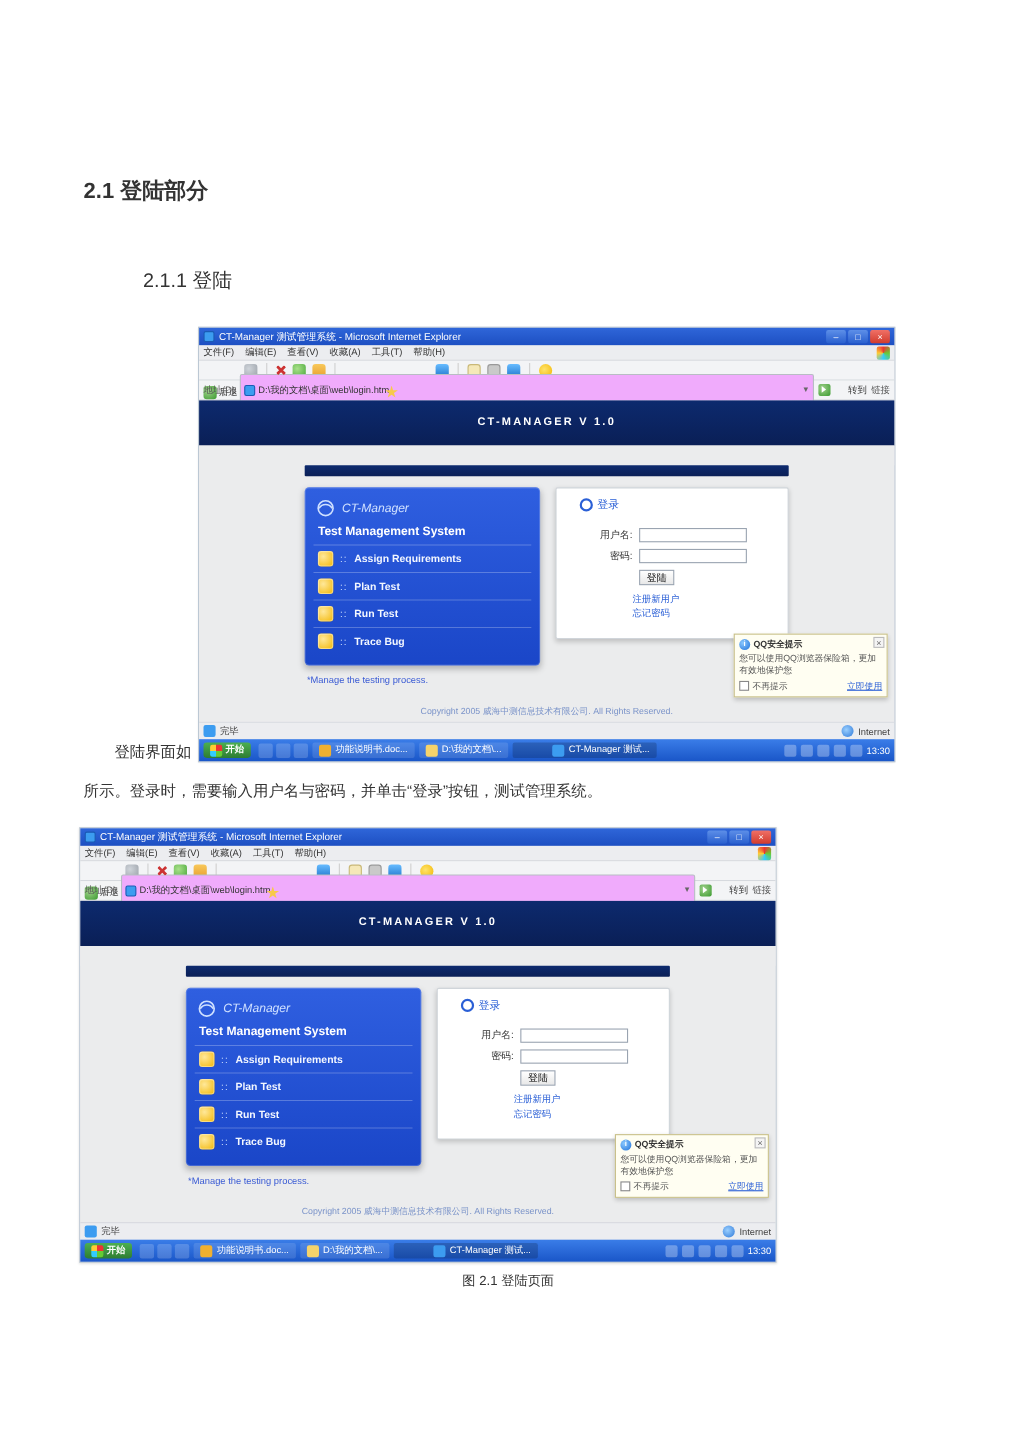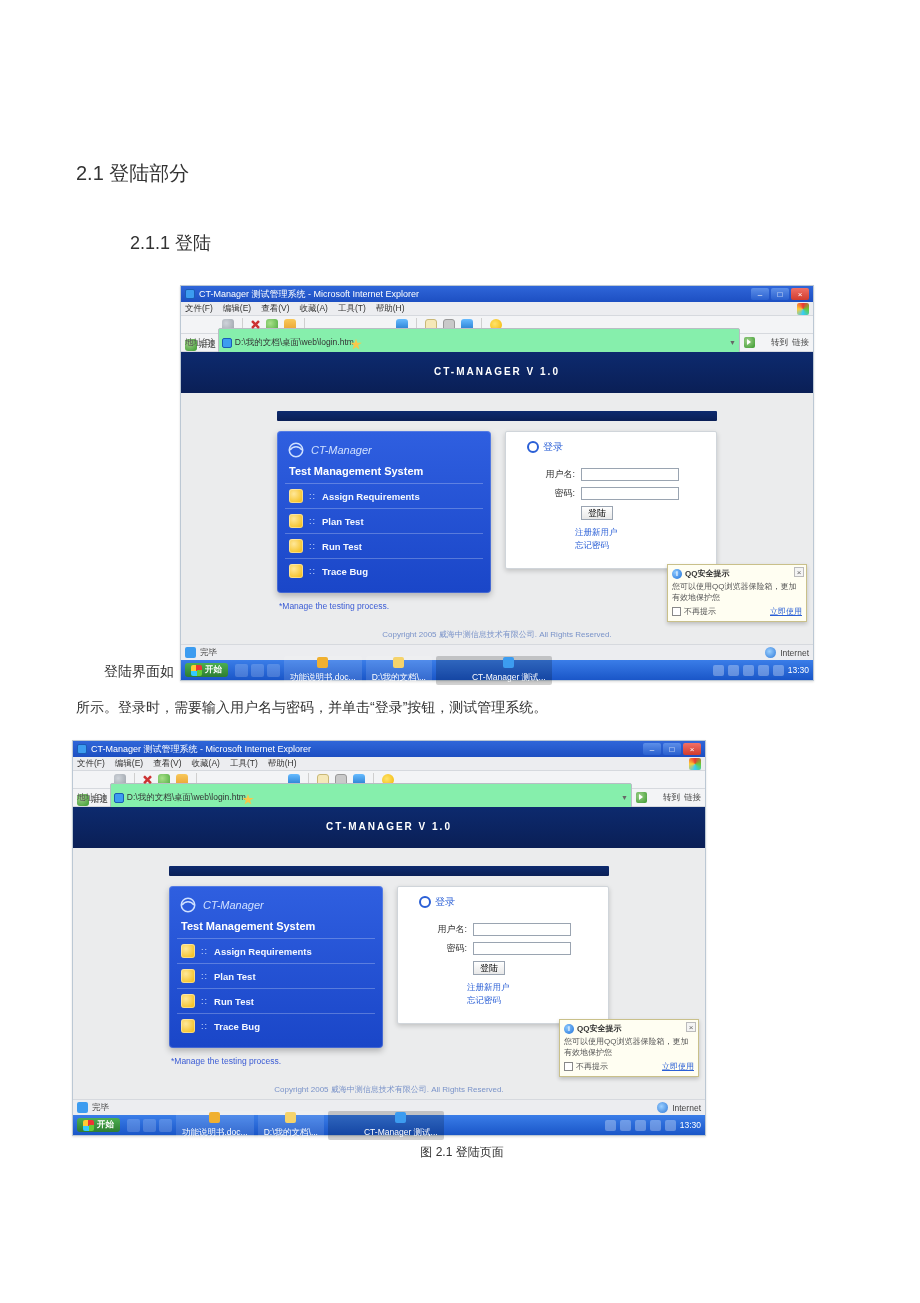--- a/index.html
+++ b/index.html
@@ -4,21 +4,21 @@
 <style>
   * { margin: 0; padding: 0; box-sizing: border-box; }
   body {
     background: #fff;
     font-family: "Microsoft YaHei", Arial, sans-serif;
     width: 920px;
     padding: 160px 68px 80px 76px;
     color: #333;
     font-size: 14px;
   }
-  .heading-1 { font-size: 20px; font-weight: 400; margin-bottom: 44px; }
+  .heading-1 { font-size: 20px; font-weight: 700; margin-bottom: 56px; }
   .heading-2 { font-size: 18px; font-weight: 500; margin-left: 54px; margin-bottom: 30px; }
   .row-fig-text { display: flex; align-items: flex-end; gap: 6px; }
   .lead-text-wrap { white-space: nowrap; font-size: 14px; color: #333; padding-bottom: 0; margin-left: 28px; }
   .para { margin-top: 14px; font-size: 14px; line-height: 1.8; }
   .caption { text-align: center; font-size: 12px; color: #333; margin-top: 8px; }
 
   
   .shot {
     width: 634px;
     border: 1px solid #bcc8d4;
@@ -65,21 +65,21 @@
   .ico-mail{background:#f5e8b8;border:1px solid #c9b877;}
   .ico-print{background:#c9c9c9;border:1px solid #999;}
   .ico-msgr{background:radial-gradient(circle at 40% 40%,#ffe36a,#f2b500);width:12px;height:12px;border-radius:50%;}
   .sep{width:1px;height:14px;background:#cfcfcf;margin:0 2px;}
 
   .shot-addr {
     background:#f3f4f6;border-bottom:1px solid #d6d9de;
     display:flex;align-items:center;gap:4px;padding:2px 4px;height:18px;
   }
   .addr-label{font-size:8.5px;color:#555;}
-  .addr-box{flex:1;display:flex;align-items:center;gap:3px;background:#86efac;border:1px solid #b8bdc4;border-radius:2px;height:30px;padding:0 3px;}
+  .addr-box{flex:1;display:flex;align-items:center;gap:3px;background:#f0abfc;border:1px solid #b8bdc4;border-radius:2px;height:30px;padding:0 3px;}
   .addr-ico{width:10px;height:10px;background:#3c9cf0;border:1px solid #1a5bb5;border-radius:2px;}
   .addr-text{font-size:8.5px;color:#333;}
   .addr-dd{color:#666;font-size:7px;margin-left:auto;}
   .go-btn{display:flex;align-items:center;gap:16px;font-size:8.5px;color:#333;}
   .go-ico{width:11px;height:11px;background:radial-gradient(circle at 35% 35%,#9fd08a,#3a9a2e);border-radius:2px;position:relative;}
   .go-ico::after{content:"";position:absolute;left:3px;top:2px;border-left:4px solid #fff;border-top:3px solid transparent;border-bottom:3px solid transparent;}
   .links-label{font-size:8.5px;color:#555;}
 
   .shot-viewport { background:#ebeced; padding:0; position:relative; }
 
@@ -163,21 +163,21 @@
   .shot-taskbar{
     background:linear-gradient(#3a7de8,#1a56c8);
     display:flex;align-items:center;justify-content:space-between;
     height:20px;padding:0 4px;color:#fff;font-size:8.5px;
   }
   .tb-left{display:flex;align-items:center;gap:4px;}
   .startbtn{background:linear-gradient(#4caf50,#2e7d32);border-radius:3px;padding:1px 6px;display:flex;align-items:center;gap:3px;font-weight:600;}
   .start-ico{width:11px;height:11px;background:conic-gradient(#e33 0 25%,#6c3 0 50%,#3cf 0 75%,#fc3 0);border-radius:2px;}
   .ql{display:flex;gap:3px;margin-left:3px;}
   .ql .q{width:13px;height:13px;border-radius:2px;background:rgba(255,255,255,.18);}
-  .task{background:rgba(255,255,255,.12);border-radius:2px;padding:1px 6px;display:flex;align-items:center;gap:4px;flex-direction:column;}
+  .task{background:rgba(255,255,255,.12);border-radius:2px;padding:1px 6px;display:flex;align-items:center;gap:4px;}
   .task.active{background:rgba(0,0,0,.18);padding-left:36px;}
   .task .ti{width:11px;height:11px;border-radius:2px;background:#f0b030;}
   .task .ti.ie{background:#3c9cf0;}
   .task .ti.fold{background:#f5d36b;}
   .tray{display:flex;align-items:center;gap:4px;}
   .tray .ti{width:11px;height:11px;border-radius:2px;background:rgba(255,255,255,.3);}
   .clock{font-size:8.5px;}
 
   
   .fig2-wrap { margin-left: -4px; margin-top: 20px; }

